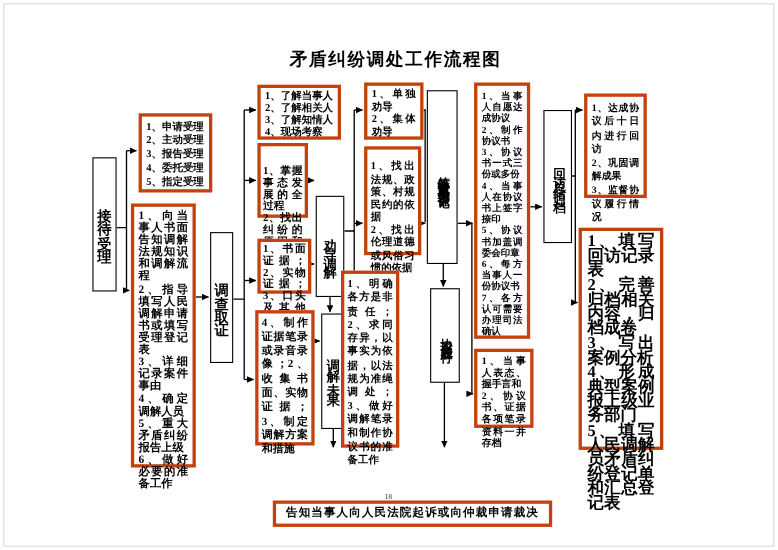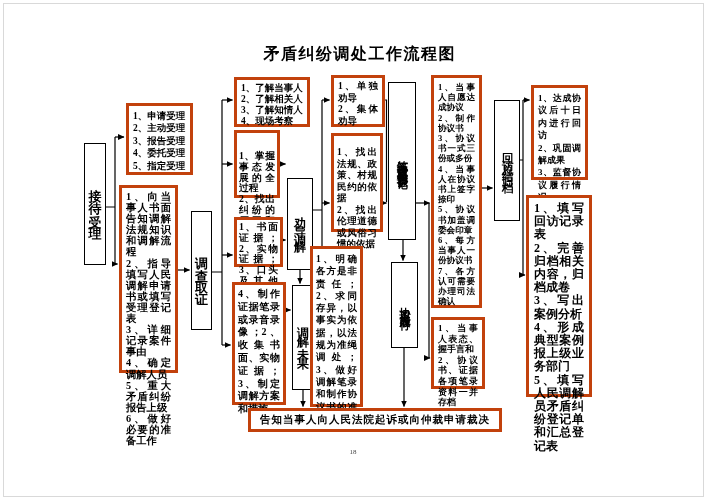--- a/index.html
+++ b/index.html
@@ -12,21 +12,21 @@
   .title{
     position:absolute;left:196px;top:44px;width:260px;height:20px;
     text-align:right;font-size:16px;font-weight:bold;letter-spacing:1.5px;z-index:3;
   }
   svg.connectors{position:absolute;left:0;top:0;z-index:1;pointer-events:none;}
   .box{
     position:absolute;border:3px solid #c2410c;background:#fff;box-sizing:border-box;
     font-weight:bold;line-height:1.18;padding:2px 3px;
     text-align:justify;white-space:pre-line;word-break:break-all;z-index:2;
   }
-  .kbox{white-space:normal;text-align:right;display:flex;align-items:center;justify-content:center;letter-spacing:1px;}
+  .kbox{white-space:normal;text-align:right;display:flex;align-items:center;justify-content:center;letter-spacing:1px;margin-top:47px;}
   .vbox{
     position:absolute;border:1px solid #000;background:#fff;box-sizing:border-box;
     display:flex;align-items:center;justify-content:center;z-index:2;
   }
   .vtext{
     writing-mode:vertical-lr;text-orientation:upright;
     font-weight:bold;line-height:1;white-space:nowrap;
   }
   .page-number{position:absolute;left:330px;top:448px;width:46px;text-align:center;font-size:7px;color:#444;z-index:2;}
 </style>
@@ -104,21 +104,21 @@
 </div>
 <div class="vbox" style="left:494px;top:100px;width:26px;height:121px">
   <span class="vtext" style="font-size:11.5px;letter-spacing:6px">回访总结归档</span>
 </div>
 
 <div class="box" style="left:126px;top:103px;width:67px;height:72px;font-size:9.5px;line-height:12.4px;padding:4px 4px">1、申请受理
 2、主动受理
 3、报告受理
 4、委托受理
 5、指定受理</div>
-<div class="box" style="left:119px;top:185px;width:59px;height:188px;font-size:10.3px;line-height:11.1px;padding:3px 4px">1、向当事人书面告知调解法规知识和调解流程
+<div class="box" style="left:119px;top:185px;width:59px;height:240px;font-size:10.3px;line-height:11.1px;padding:3px 4px">1、向当事人书面告知调解法规知识和调解流程
 2、指导填写人民调解申请书或填写受理登记表
 3、详细记录案件事由
 4、确定调解人员
 5、重大矛盾纠纷报告上级
 6、做好必要的准备工作</div>
 <div class="box" style="left:234px;top:77px;width:76px;height:50px;font-size:9.5px;line-height:11px;padding:3px 4px">1、了解当事人
 2、了解相关人
 3、了解知情人
 4、现场考察</div>
 <div class="box" style="left:234px;top:130px;width:46px;height:68px;font-size:9.8px;line-height:10.8px;padding:18px 2px">1、掌握事态发展的全过程
@@ -135,20 +135,20 @@
 3、协议书一式三份或多份
 4、当事人在协议书上签字捺印
 5、协议书加盖调委会印章
 6、每方当事人一份协议书
 7、各方认可需要办理司法确认</div>
 <div class="box" style="left:431px;top:317px;width:54px;height:72px;font-size:9px;line-height:10.6px;padding:3px 4px">1、当事人表态、握手言和
 2、协议书、证据各项笔录资料一并存档</div>
 <div class="box" style="left:531px;top:85px;width:57px;height:95px;font-size:9px;line-height:12.4px;padding:4px 4px">1、达成协议后十日内进行回访
 2、巩固调解成果
 3、监督协议履行情况</div>
-<div class="box" style="left:526px;top:195px;width:66px;height:202px;font-size:12px;line-height:13.2px;padding:4px 5px">1、填写回访记录表
+<div class="box" style="left:526px;top:207px;width:77px;height:202px;font-size:15px;line-height:13.2px;padding:4px 5px">1、填写回访记录表
 2、完善归档相关内容，归档成卷
 3、写出案例分析
 4、形成典型案例报上级业务部门
 5、填写人民调解员矛盾纠纷登记单和汇总登记表</div>
 <div class="box kbox" style="left:248px;top:408px;width:254px;height:24px;font-size:10.5px">告知当事人向人民法院起诉或向仲裁申请裁决</div>
 
 <div class="page-number">18</div>
 
 </body></html>

